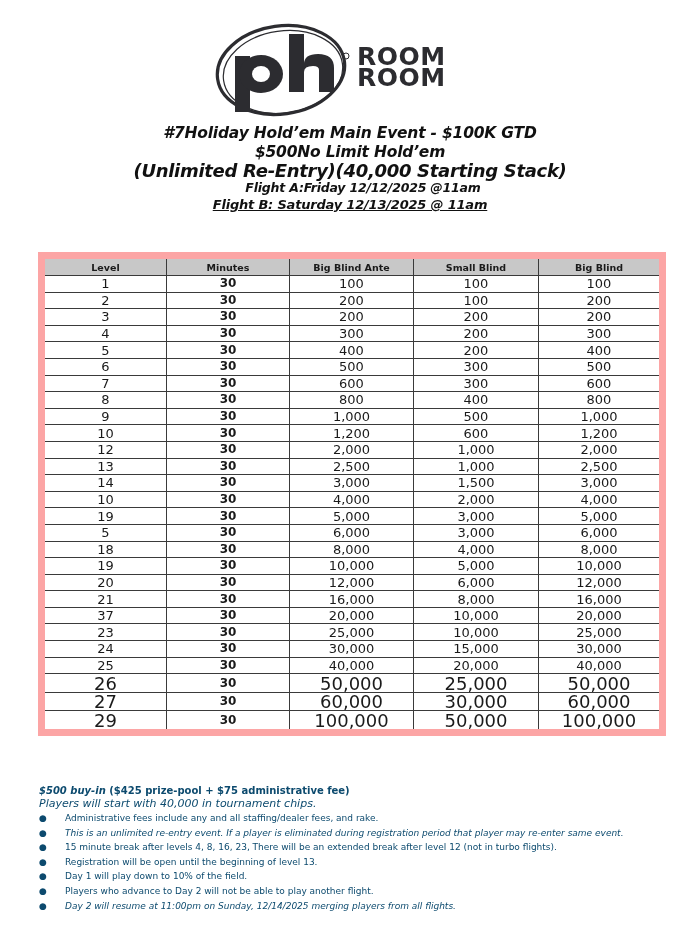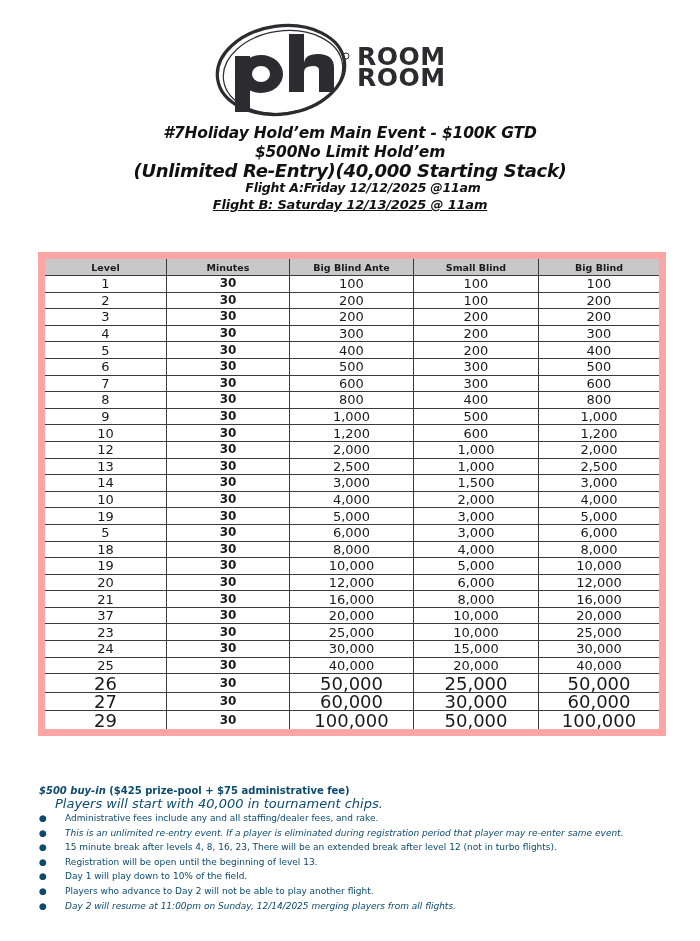--- a/index.html
+++ b/index.html
@@ -89,21 +89,21 @@
     .notes {
       position: absolute;
       left: 39px;
       top: 784px;
       width: 640px;
       font-family: "DejaVu Sans", sans-serif;
       color: #0c4a6e;
     }
     .buyin { font-size: 10px; font-weight: bold; line-height: 13px; }
     .buyin .it { font-style: italic; }
-    .start { font-size: 13px; font-style: italic; line-height: 13px; margin-left: 16px; }
+    .start { font-size: 11px; font-style: italic; line-height: 13px; }
     .bullets { list-style: none; margin: 1px 0 0 0; padding: 0; }
     .bullets li {
       position: relative;
       padding-left: 26px;
       font-size: 9px;
       line-height: 14.6px;
       white-space: nowrap;
     }
     .bullets li.italic { font-style: italic; }
     .bullets li .dot {

